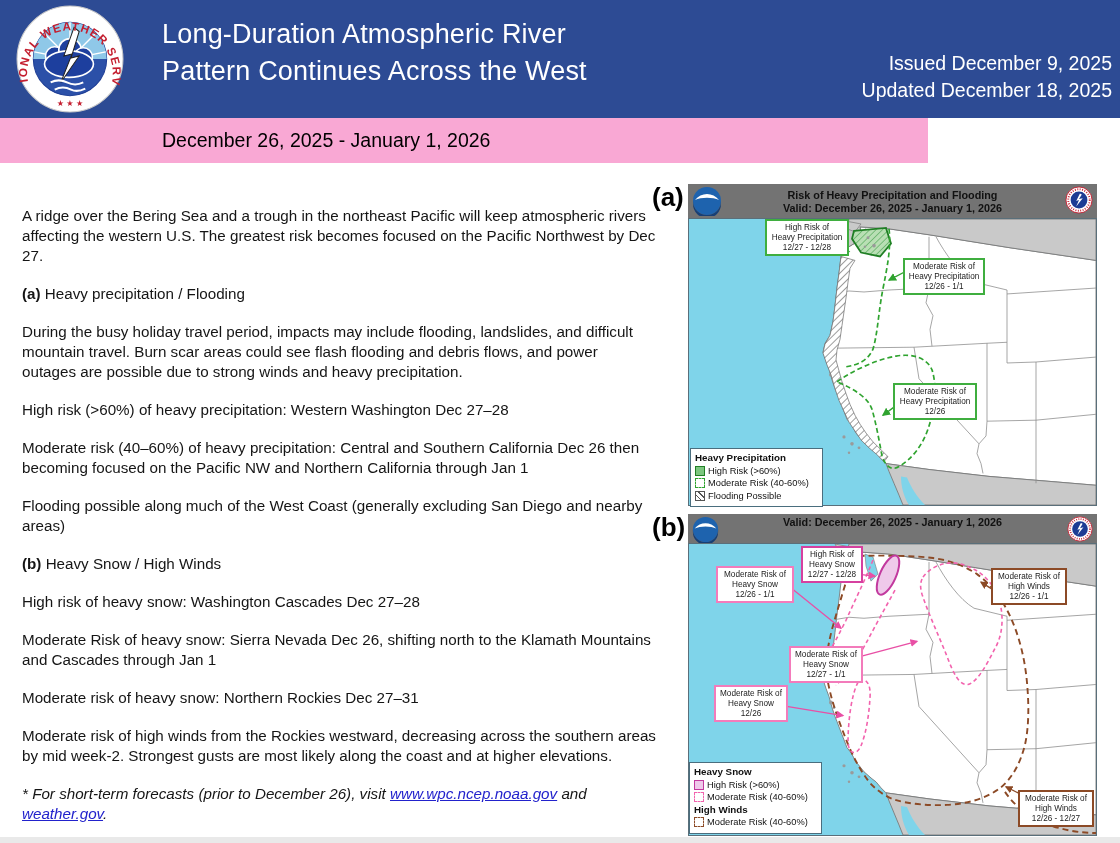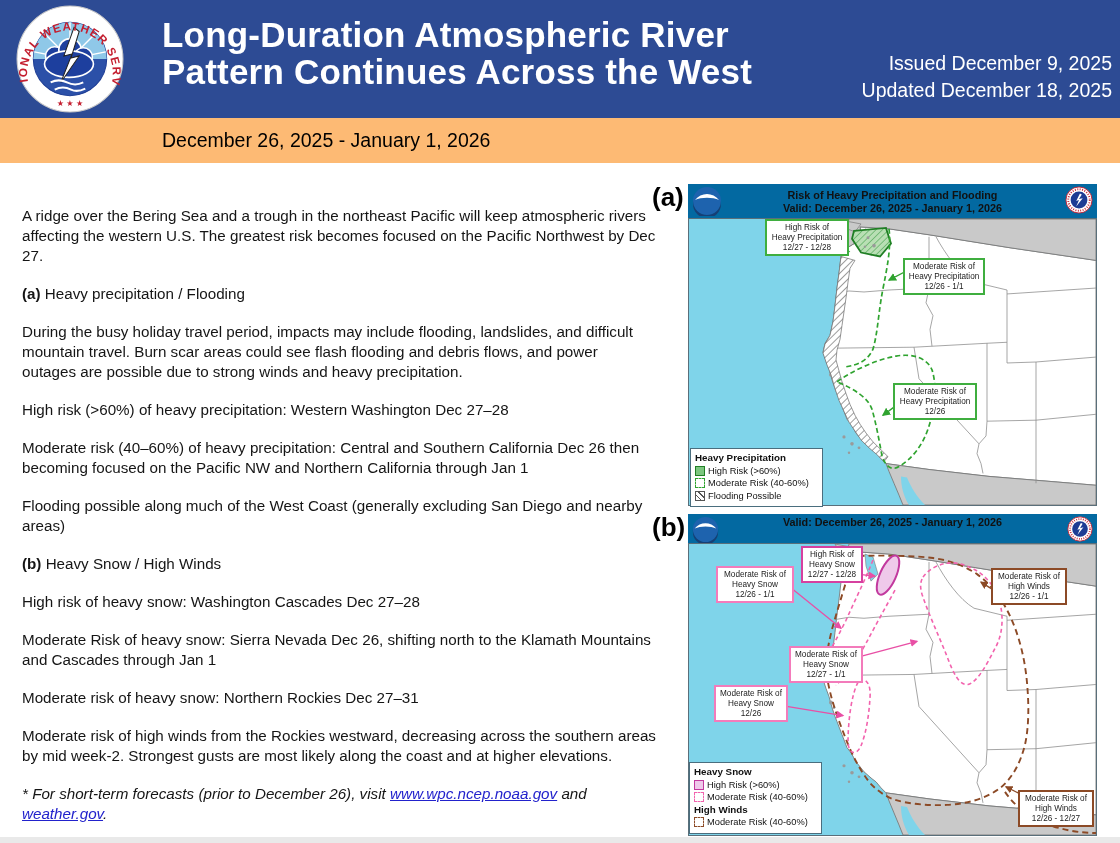--- a/index.html
+++ b/index.html
@@ -1,36 +1,36 @@
 <!DOCTYPE html>
 <html><head>
 <meta charset="utf-8">
 <style>
   html,body{margin:0;padding:0;background:#fff;}
   .page{position:relative;width:1120px;height:843px;background:#fff;overflow:hidden;
         font-family:"Liberation Sans",sans-serif;color:#111;}
   
   .hdr{position:absolute;left:0;top:0;width:1120px;height:118px;background:#2D4B94;}
   .hdr-logo{position:absolute;left:16px;top:5px;width:108px;height:108px;}
-  .hdr-title{position:absolute;left:162px;top:16px;color:#fff;font-weight:bold;
-             font-size:35px;line-height:37px;letter-spacing:0.2px;}
+  .hdr-title{position:absolute;left:162px;top:16px;color:#fff;font-weight:normal;
+             font-size:27px;line-height:37px;letter-spacing:0.2px;}
   .hdr-dates{position:absolute;right:8px;top:50px;color:#fff;font-size:19.5px;
              line-height:27px;text-align:right;}
-  .banner{position:absolute;left:0;top:118px;width:1120px;height:45px;background:#fdba74;}
+  .banner{position:absolute;left:0;top:118px;width:928px;height:45px;background:#f9a8d4;}
   .banner span{position:absolute;left:162px;top:0;line-height:45px;font-size:19.5px;color:#000;}
   
   .text-col{position:absolute;left:22px;top:188px;width:634px;font-size:15.2px;
             line-height:20px;color:#151515;}
   .text-col p{margin:18px 0 18px 0;}
   .text-col .foot{font-style:italic;margin-top:14px;}
   .lnk{color:#2222CC;text-decoration:underline;cursor:pointer;}
   
   .maps-col{position:absolute;left:652px;top:182px;width:468px;height:661px;}
   .panel-tag{position:absolute;left:0;width:40px;font-size:26px;font-weight:bold;color:#000;}
-  .panel{position:absolute;left:36px;width:409px;background:#0369a1;}
+  .panel{position:absolute;left:36px;width:409px;background:#737373;}
   .panel-head{position:relative;height:34px;}
   .panel-head .ttl{text-align:center;font-size:10.8px;font-weight:bold;line-height:13px;padding-top:5px;}
   .corner-logo{position:absolute;top:2px;width:30px;height:30px;}
   .map-frame{position:relative;width:407px;border:1px solid #5a6f7a;}
   .map-frame svg.mapsvg{display:block;}
   
   .mbox{position:absolute;background:#fff;border:2px solid #3FAE3F;text-align:center;
         font-size:8.2px;line-height:9.8px;padding:2px 1px;z-index:5;color:#222;}
   .mbox .l{white-space:nowrap;}
   .mbox.pink{border-color:#F37BBB;}

